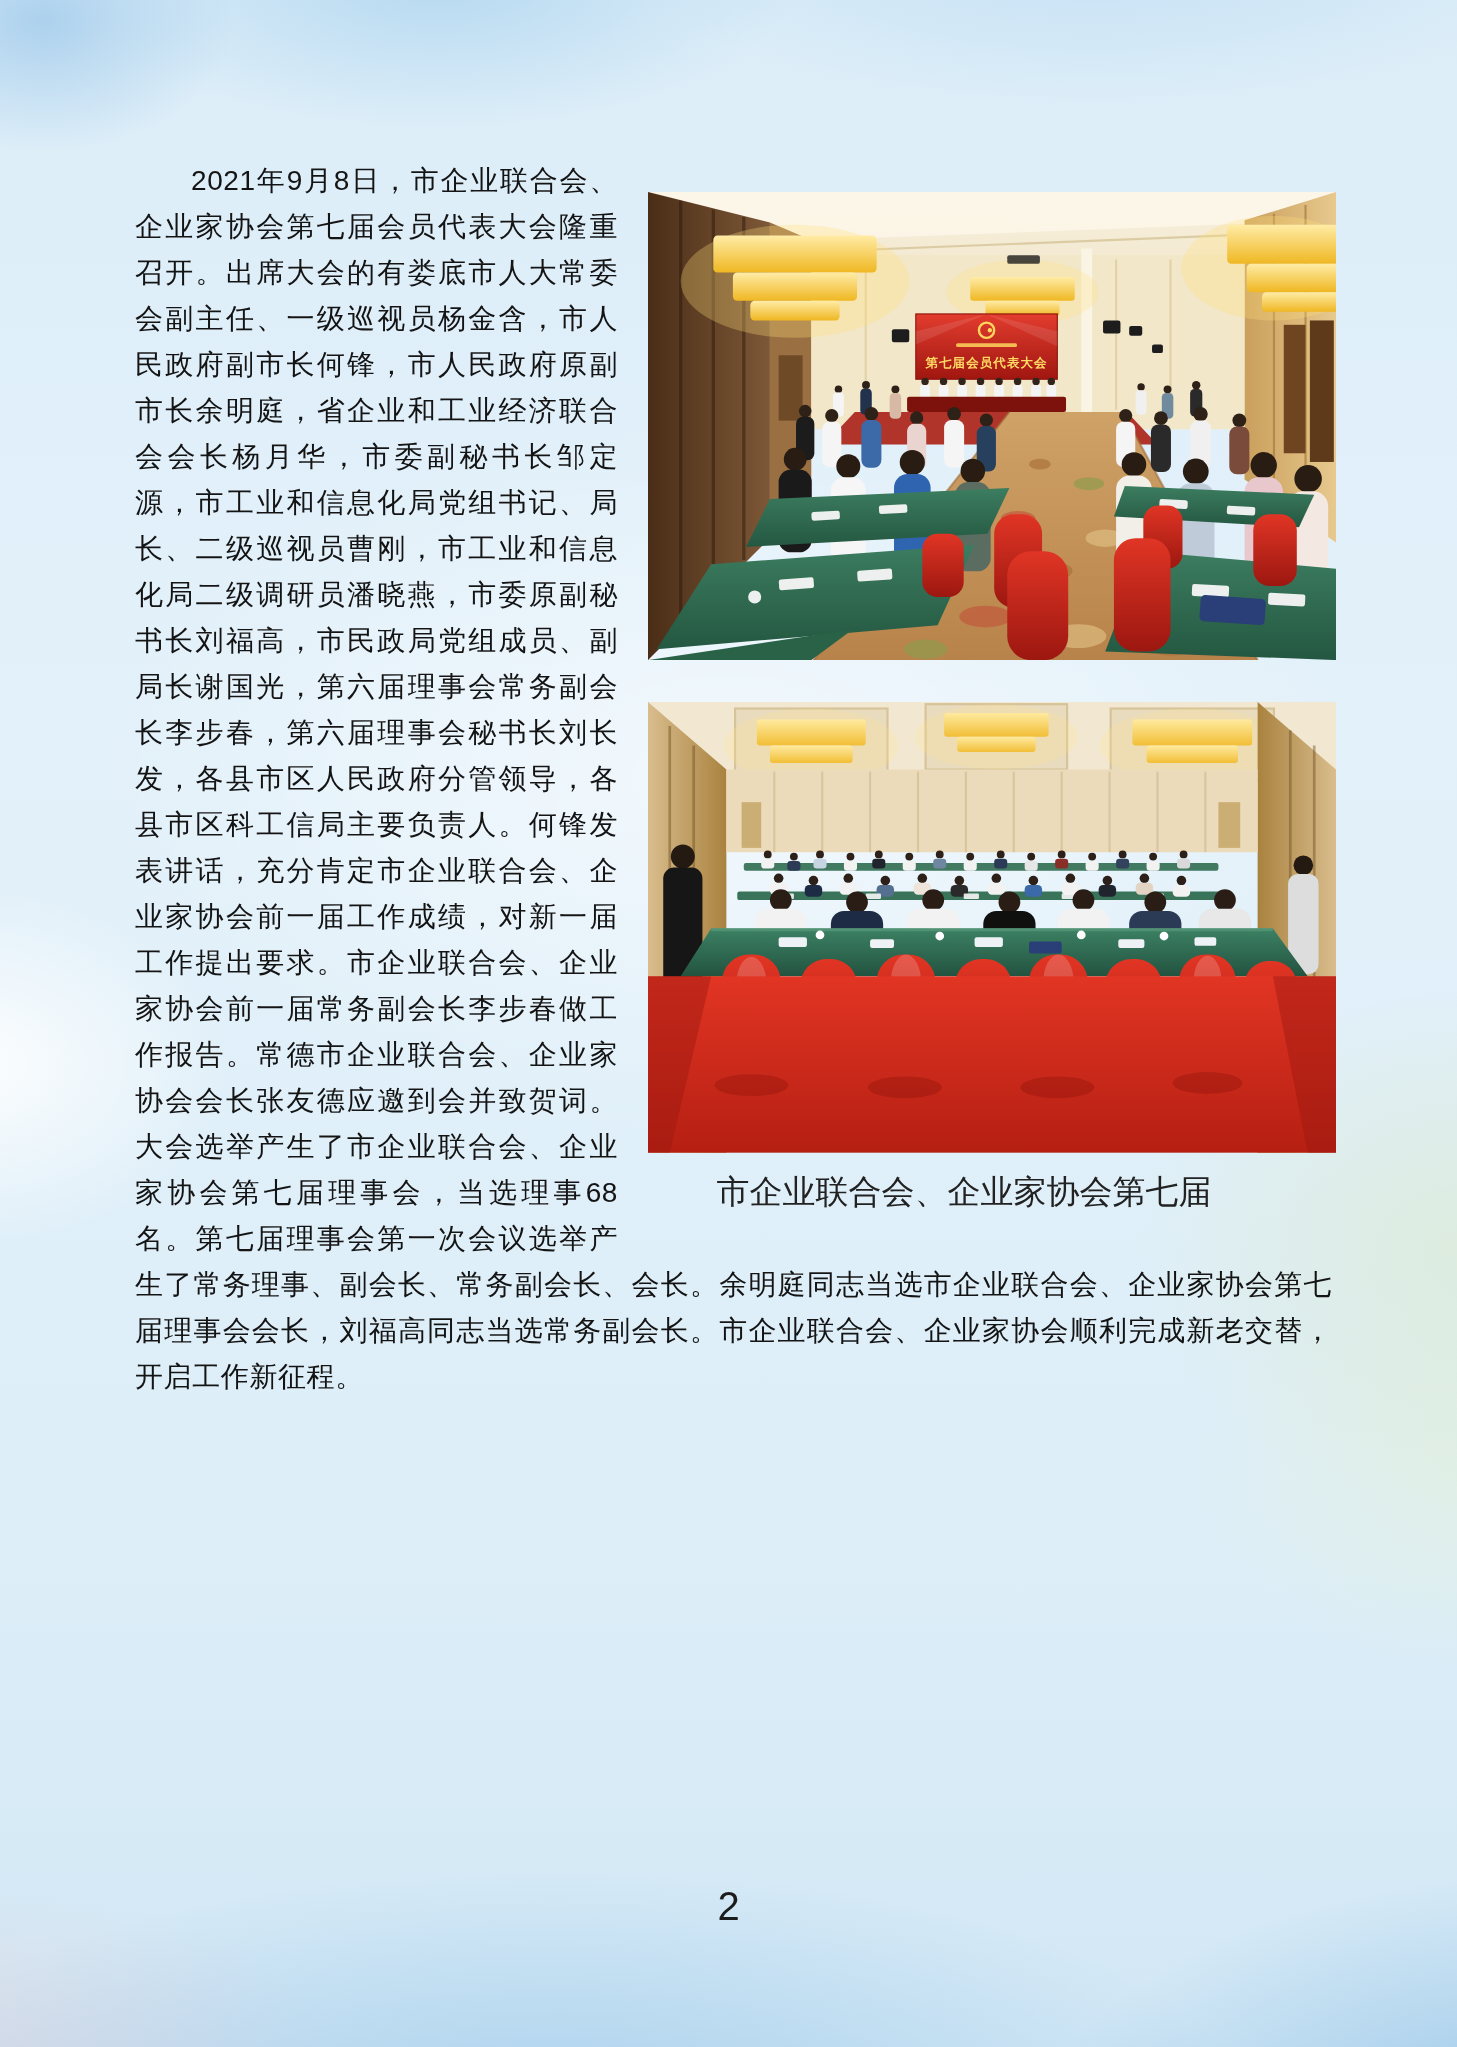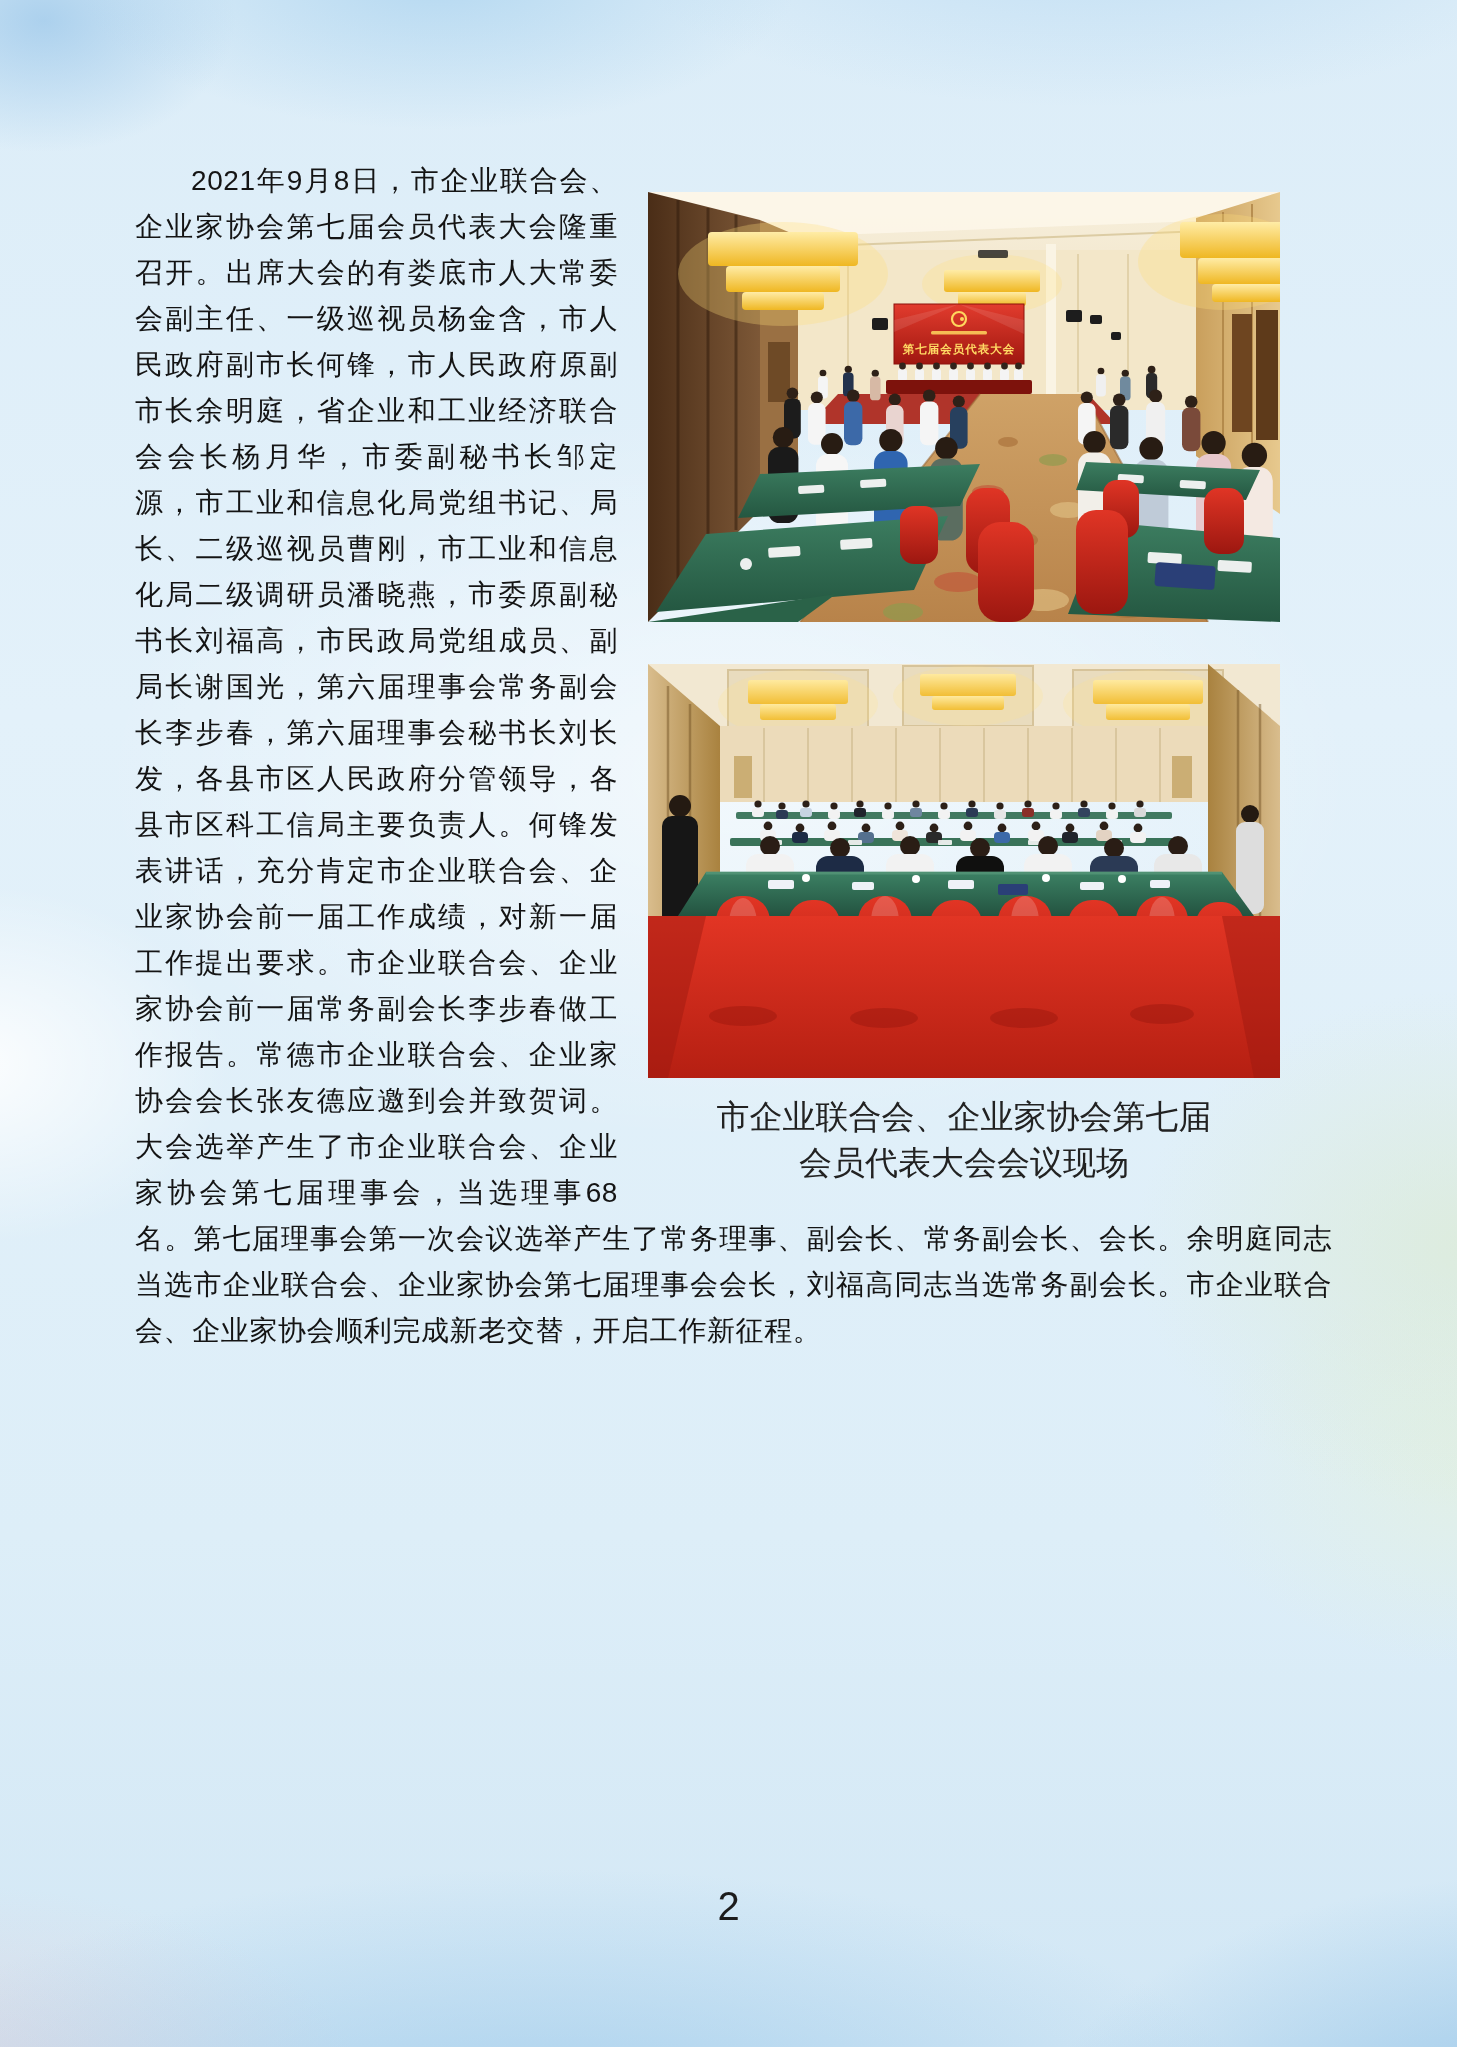--- a/index.html
+++ b/index.html
@@ -15,21 +15,21 @@
       radial-gradient(460px 300px at 102% 72%, rgba(229,241,212,0.50), rgba(229,241,212,0) 65%),
       radial-gradient(430px 300px at -2% 52%, rgba(255,255,255,0.90), rgba(255,255,255,0) 60%),
       radial-gradient(600px 250px at 30% -1%, rgba(150,200,235,0.55), rgba(150,200,235,0) 60%),
       radial-gradient(800px 280px at 75% -3%, rgba(170,210,240,0.50), rgba(170,210,240,0) 60%),
       radial-gradient(320px 220px at 3% 1%, rgba(140,190,230,0.60), rgba(140,190,230,0) 60%),
       radial-gradient(900px 520px at 50% 38%, rgba(255,255,255,0.55), rgba(255,255,255,0) 70%),
       linear-gradient(180deg,#dcedf8 0%,#e3f1fa 35%,#ddeef8 75%,#d2e7f5 100%);
   }
   .content{position:absolute;left:135px;top:130px;width:1197px;}
   .figure-float{float:right;width:632px;margin:62px 52px 16px 30px;}
-  .photo{width:632px;display:block;}
+  .photo{width:688px;display:block;}
   .photo svg{display:block;width:100%;height:auto;}
   .photo-2{margin-top:42px;}
   .caption{margin-top:16px;text-align:center;
     font-family:Liberation Sans, sans-serif;
     font-size:33px;line-height:46px;color:#222;}
   .body-text{
     font-size:28px;line-height:46px;color:#141414;
     text-align:justify;text-indent:2em;letter-spacing:0.6px;
   }
   .page-number{
@@ -552,21 +552,20 @@
                 <ellipse cx="514" cy="350" rx="32" ry="10"></ellipse>
             </g>
             <polygon points="0,252 58,252 20,414 0,414" fill="#9c1810" opacity="0.45"></polygon>
             <polygon points="574,252 632,252 632,414 606,414" fill="#9c1810" opacity="0.45"></polygon>
           </g>
         </svg>
       </div>
 
       <div class="caption">
         <div>市企业联合会、企业家协会第七届</div>
-        <div>会员代表大会会议现场</div>
       </div>
     </div>
 
     <p class="body-text">2021年9月8日，市企业联合会、企业家协会第七届会员代表大会隆重召开。出席大会的有娄底市人大常委会副主任、一级巡视员杨金含，市人民政府副市长何锋，市人民政府原副市长余明庭，省企业和工业经济联合会会长杨月华，市委副秘书长邹定源，市工业和信息化局党组书记、局长、二级巡视员曹刚，市工业和信息化局二级调研员潘晓燕，市委原副秘书长刘福高，市民政局党组成员、副局长谢国光，第六届理事会常务副会长李步春，第六届理事会秘书长刘长发，各县市区人民政府分管领导，各县市区科工信局主要负责人。何锋发表讲话，充分肯定市企业联合会、企业家协会前一届工作成绩，对新一届工作提出要求。市企业联合会、企业家协会前一届常务副会长李步春做工作报告。常德市企业联合会、企业家协会会长张友德应邀到会并致贺词。大会选举产生了市企业联合会、企业家协会第七届理事会，当选理事68名。第七届理事会第一次会议选举产生了常务理事、副会长、常务副会长、会长。余明庭同志当选市企业联合会、企业家协会第七届理事会会长，刘福高同志当选常务副会长。市企业联合会、企业家协会顺利完成新老交替，开启工作新征程。</p>
   </div>
 
   <div class="page-number">2</div>
 </div>
 
 </body></html>

